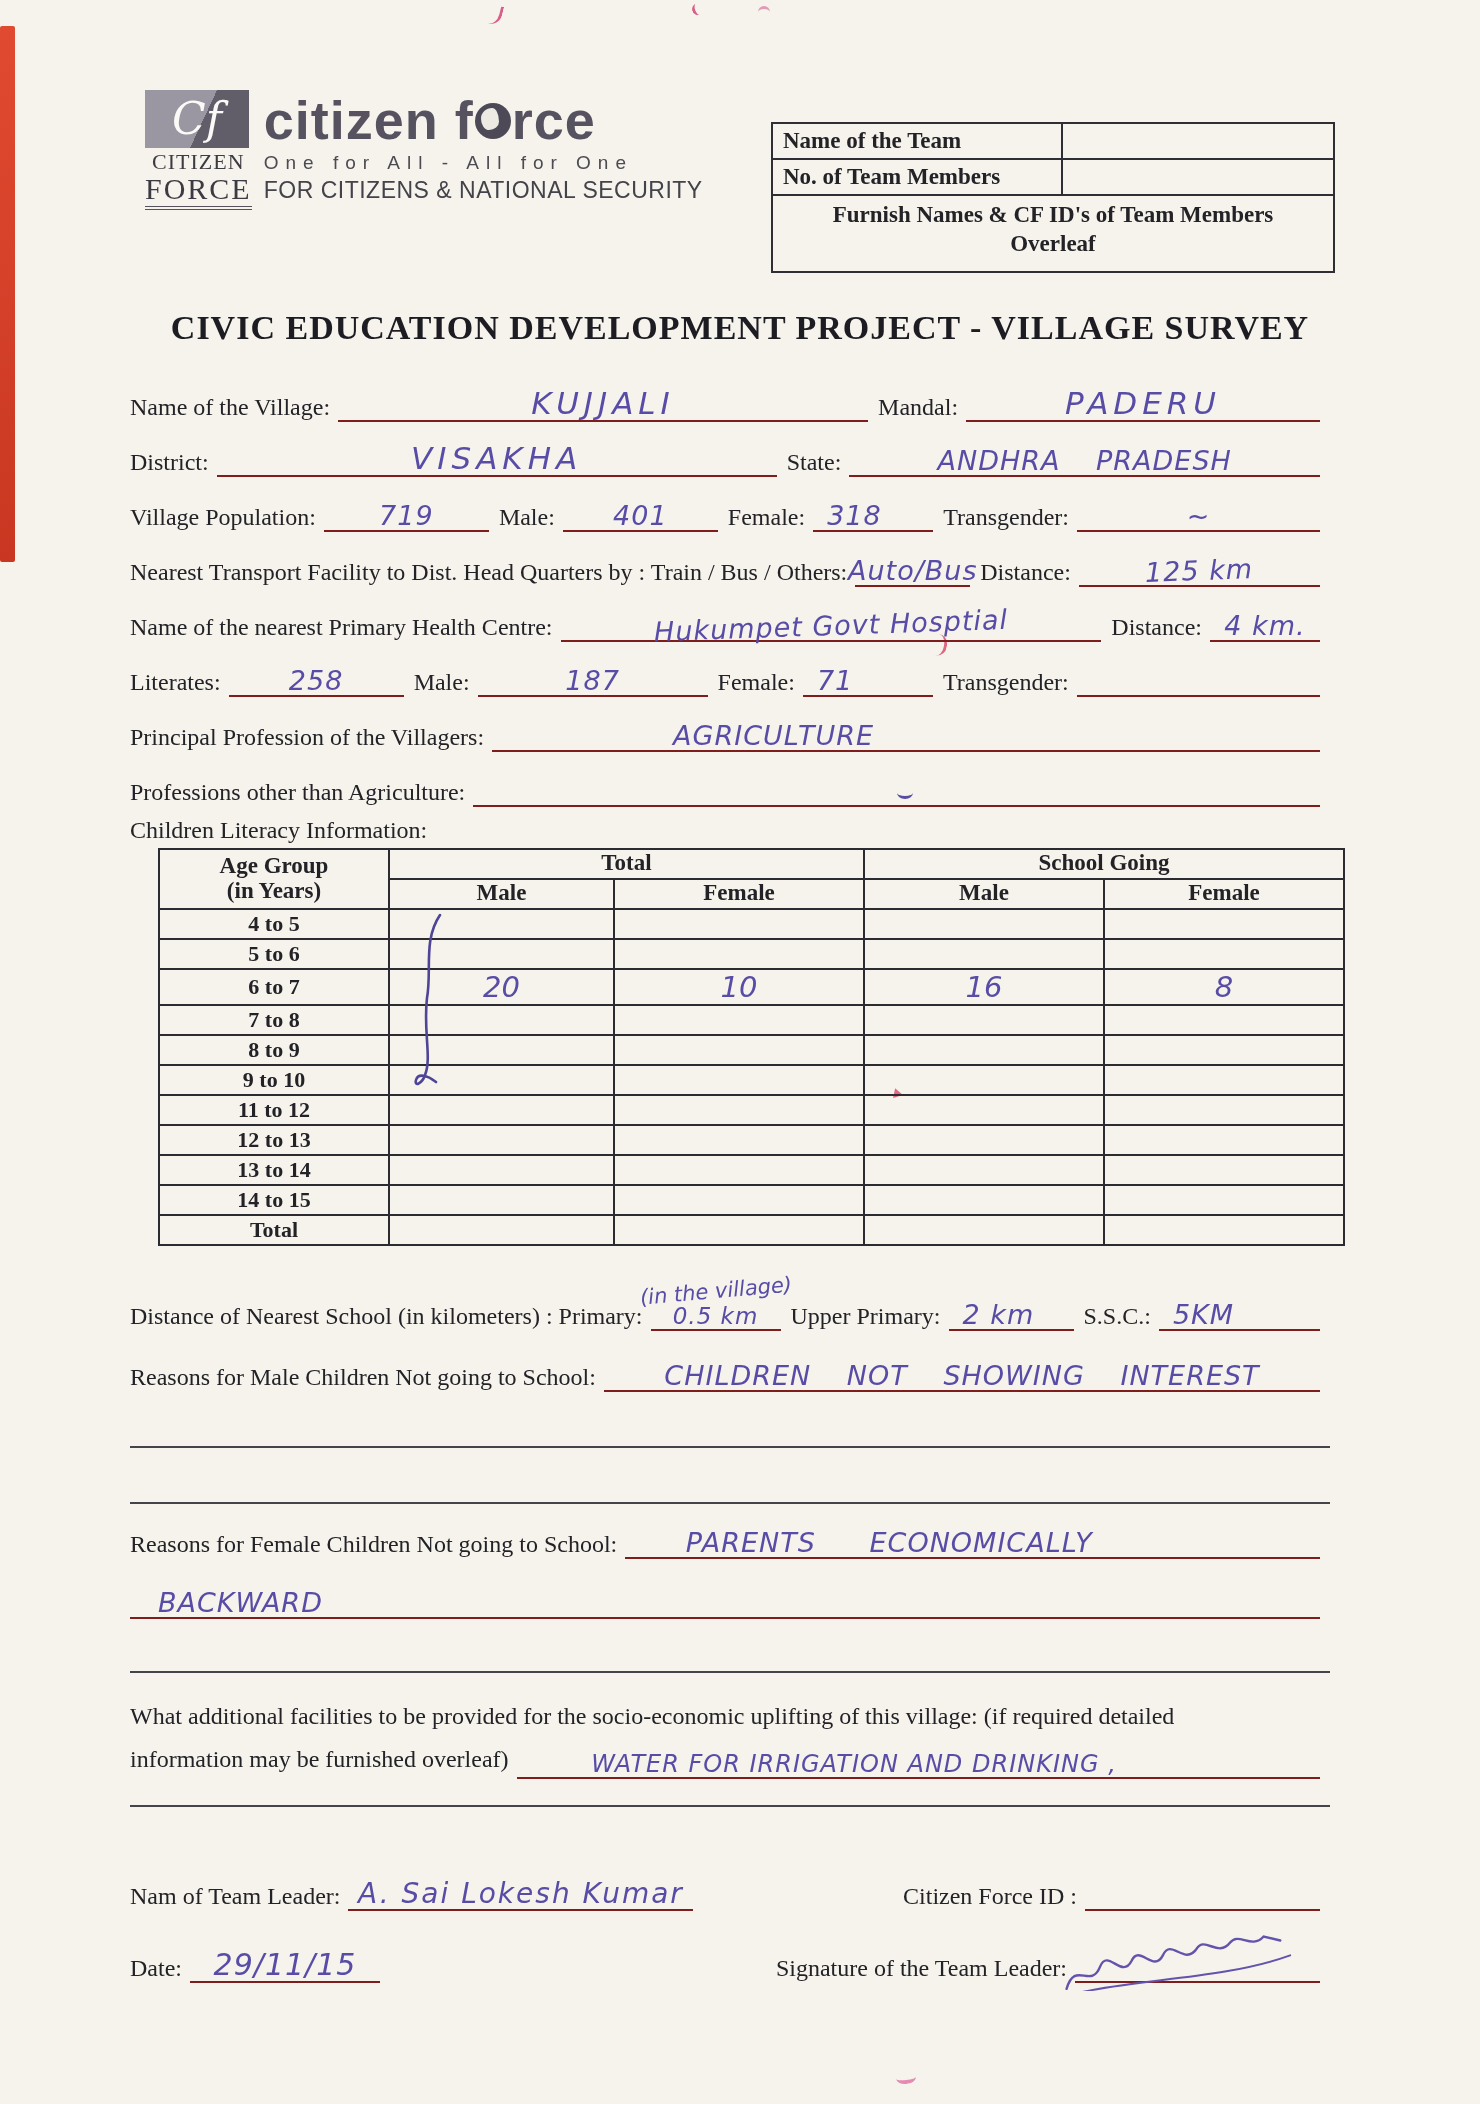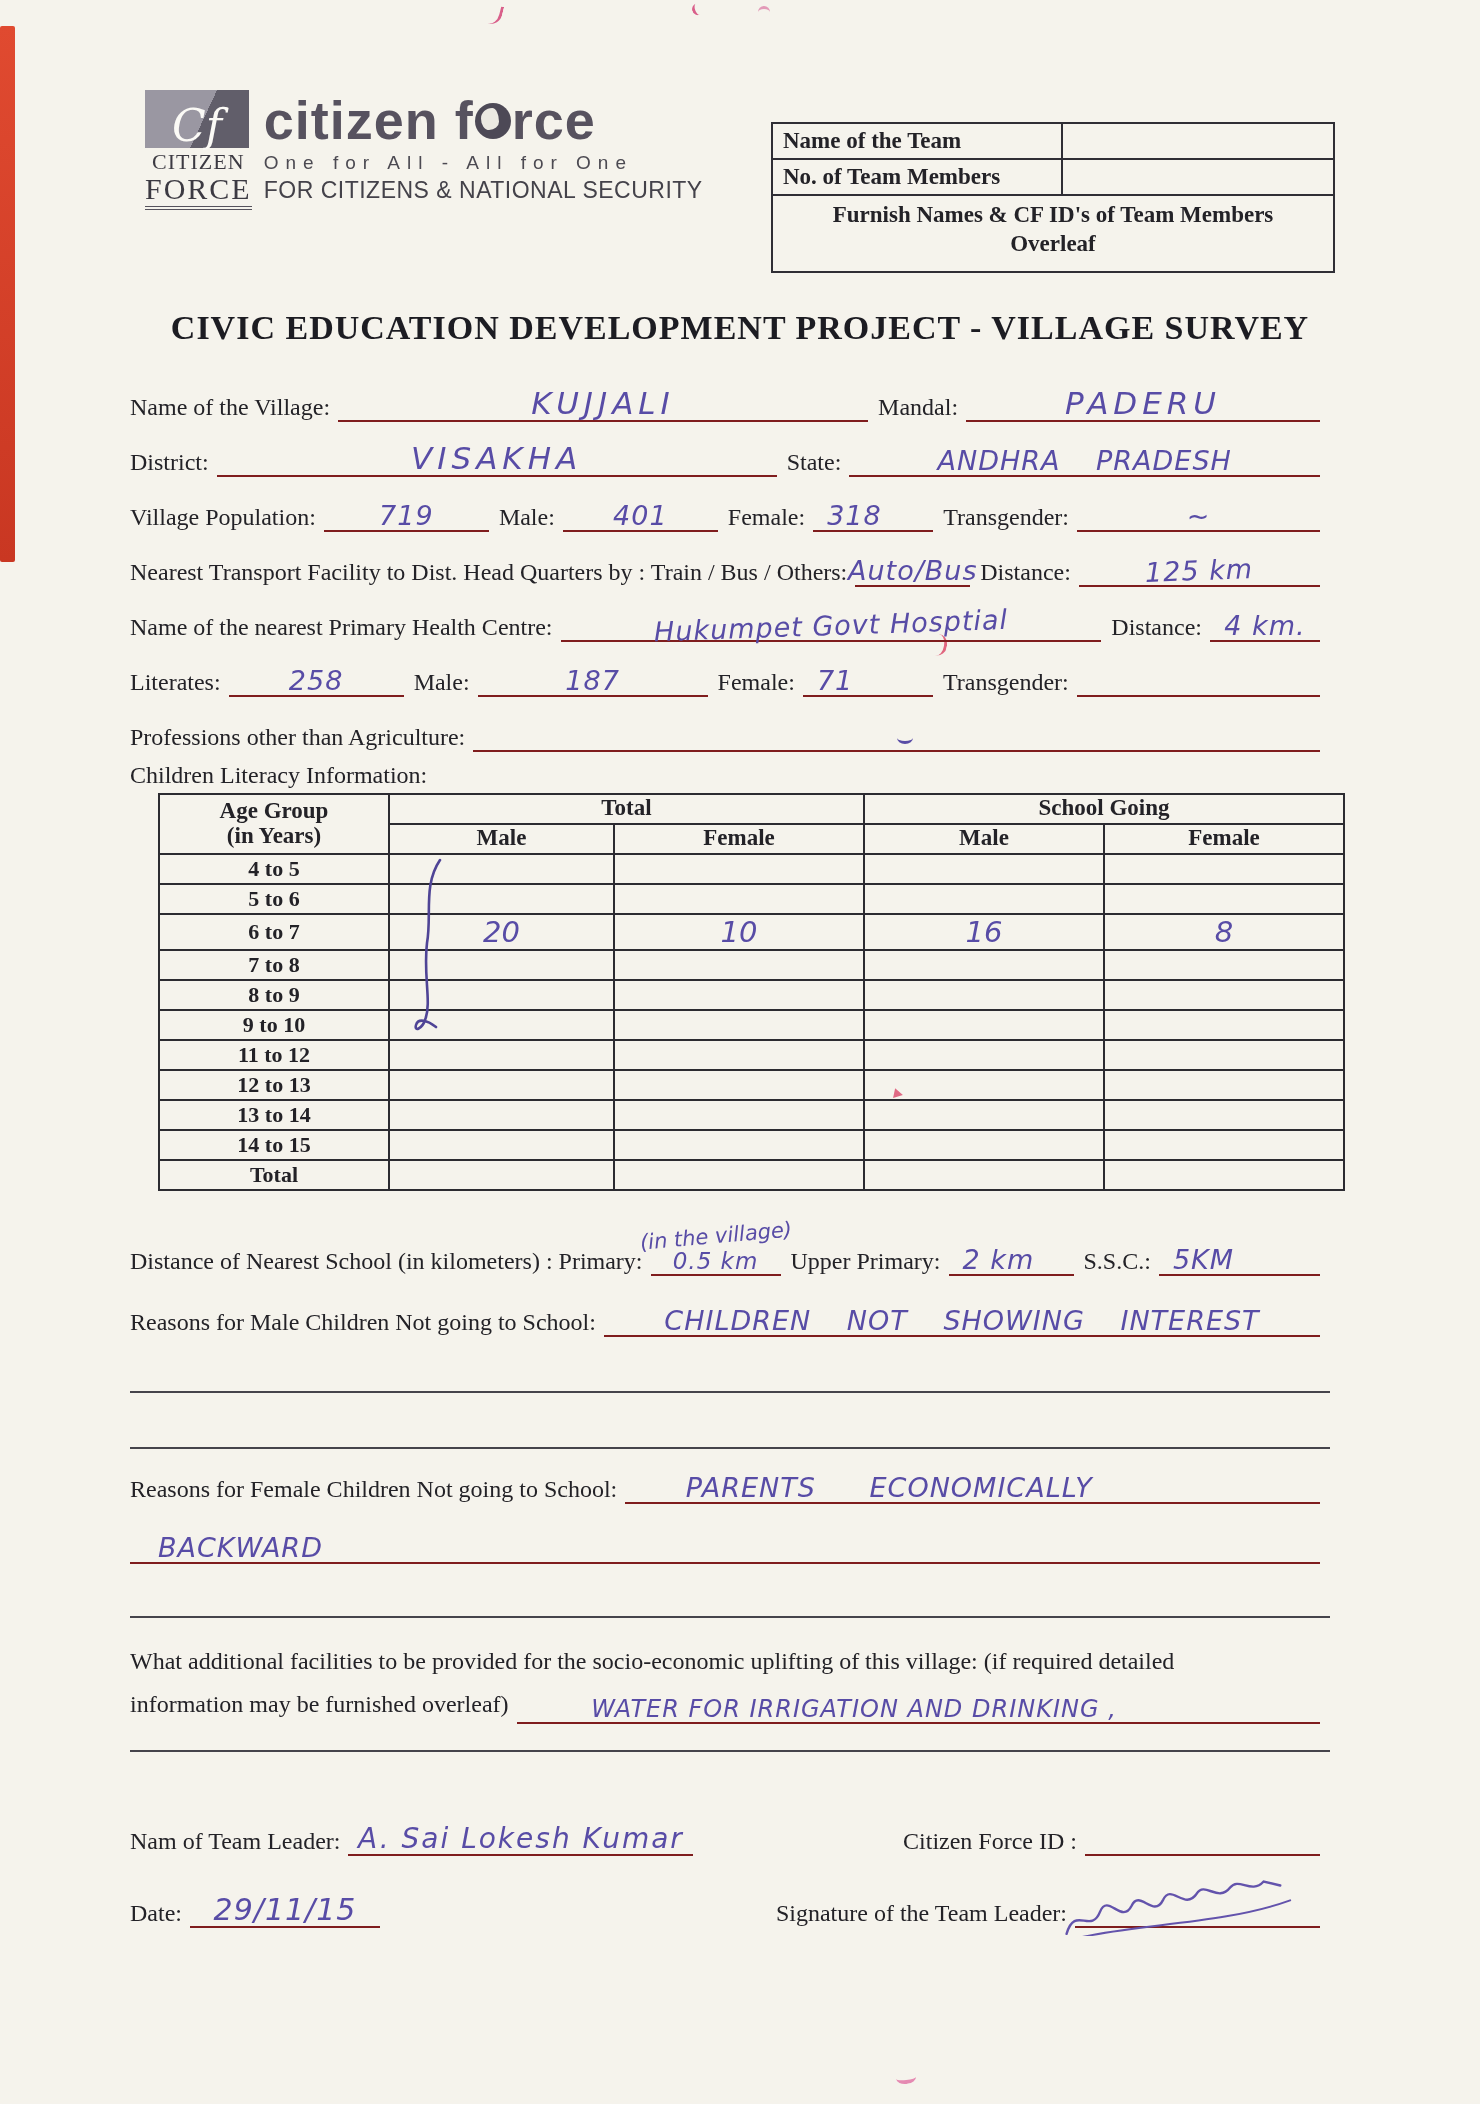--- a/index.html
+++ b/index.html
@@ -13,21 +13,21 @@
   .m2{left:692px;top:3px;width:10px;height:12px;border-left:3px solid #d95f8a;border-radius:8px 0 0 8px;transform:rotate(-20deg);}
   .m3{left:758px;top:6px;width:12px;height:10px;border-top:3px solid #e39ab8;border-radius:6px;}
   .m-lit{left:933px;top:634px;width:11px;height:22px;border-right:3px solid #e0667f;border-radius:0 10px 10px 0;transform:rotate(8deg);}
   .m-tbl{left:894px;top:1089px;width:0;height:0;border-left:9px solid #e06a84;border-top:5px solid transparent;border-bottom:5px solid transparent;transform:rotate(12deg);}
   .m-bot{left:896px;top:2072px;width:20px;height:8px;border-bottom:4px solid #e58ab2;border-radius:50%;transform:rotate(-6deg);}
   
   .masthead{display:flex;justify-content:space-between;padding:90px 145px 0 145px;}
   .logo{display:flex;gap:12px;width:460px;}
   .logo-left{width:112px;text-align:center;}
   .cfbox{width:104px;height:58px;background:linear-gradient(115deg,#9a97a2 55%,#615e6a 55%);
-         display:flex;align-items:flex-end;justify-content:center;}
+         display:flex;align-items:center;justify-content:center;}
   .cfbox span{font-family:"DejaVu Serif",serif;font-style:italic;font-size:44px;color:#fbfaf6;line-height:1;}
   .cfw1{font-size:22px;letter-spacing:1px;color:#3c3a42;margin-top:2px;line-height:1.05;}
   .cfw2{font-size:30px;letter-spacing:2px;color:#3c3a42;line-height:1.05;display:inline-block;border-bottom:4px double #55525c;padding-bottom:1px;}
   .logo-right{padding-top:2px;}
   .brand{font-family:"Liberation Sans",sans-serif;font-weight:800;font-size:54px;line-height:56px;color:#57525f;letter-spacing:1px;white-space:nowrap;}
   .globe{display:inline-block;width:36px;height:36px;border-radius:50%;background:#4d4956;position:relative;margin:0 1px;}
   .globe::after{content:"";position:absolute;left:6px;top:5px;width:18px;height:22px;background:#eceae2;
                 border-radius:62% 38% 55% 45%/48% 62% 38% 52%;}
   .tagline{font-family:"Liberation Sans",sans-serif;font-size:19px;letter-spacing:7px;color:#4c4a52;margin-top:4px;white-space:nowrap;}
   .subtitle{font-family:"Liberation Sans",sans-serif;font-size:23px;letter-spacing:.5px;color:#44424a;margin-top:3px;white-space:nowrap;}
@@ -197,20 +197,26 @@
       <span class="lbl">Female:</span>
       <span class="fill w130">
           <span class="hw at-start">71</span>
         </span>
       <span class="lbl">Transgender:</span>
       <span class="fill flex1">
           <span class="hw"></span>
         </span>
     </div>
 
+    <div class="frow">
+      <span class="lbl">Principal Profession of the Villagers:</span>
+      <span class="fill flex1">
+          <span class="hw" style="left:34%;">AGRICULTURE</span>
+        </span>
+    </div>
 
     <div class="frow">
       <span class="lbl">Professions other than Agriculture:</span>
       <span class="fill flex1">
           <span class="ink-arc"></span>
           <span class="hw"></span>
         </span>
     </div>
 
     <div class="lit-label">Children Literacy Information:</div>

